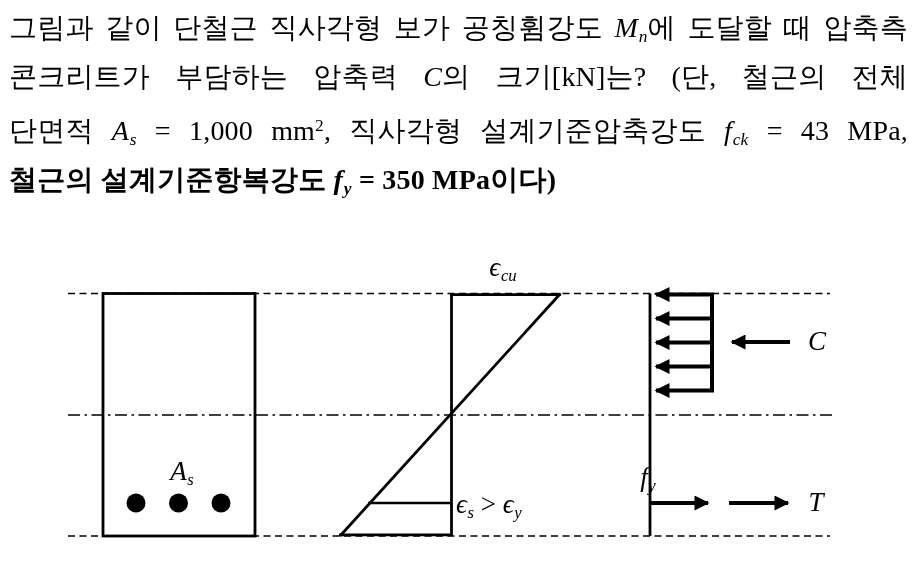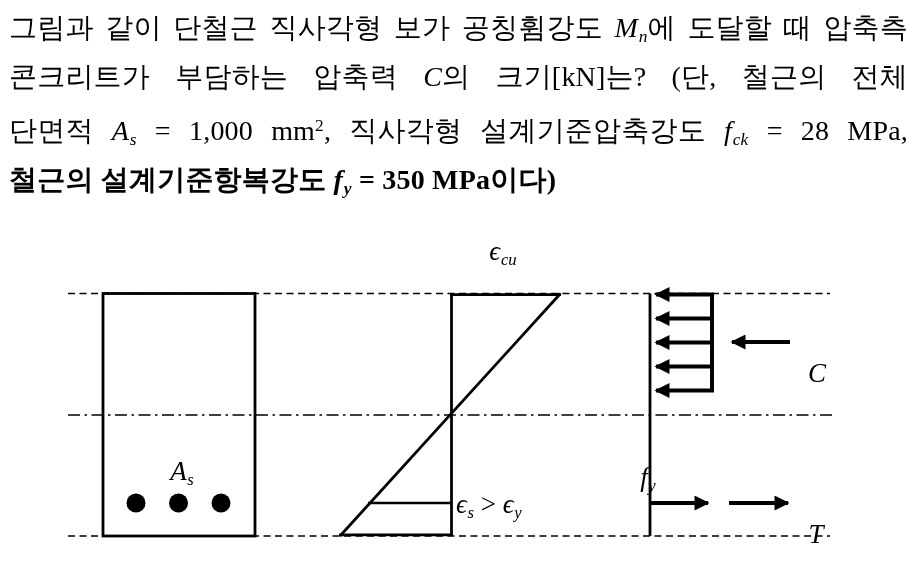--- a/index.html
+++ b/index.html
@@ -8,21 +8,21 @@
     font-family:"Liberation Serif","DejaVu Serif",serif;color:#000;
   }
   
   .qtext{position:absolute;left:9px;top:4px;width:899px;}
   .qline{
     position:absolute;left:0;width:899px;height:48px;line-height:48px;
     font-size:28px;white-space:nowrap;letter-spacing:0.2px;
   }
   .qline.just{text-align:justify;text-align-last:justify;white-space:normal;}
   .l1{top:0px;} .l2{top:49px;} .l3{top:98px;} .l4{top:152px;font-weight:bold;}
-  .mi{font-style:italic;font-family:"Liberation Serif","DejaVu Serif",serif;margin-top:32px;}
+  .mi{font-style:italic;font-family:"Liberation Serif","DejaVu Serif",serif;}
   .msub{font-size:0.62em;font-style:italic;vertical-align:-0.28em;margin-left:0.04em;}
   .msup{font-size:0.62em;font-style:normal;vertical-align:0.5em;}
   
   .diagram{position:absolute;left:0;top:0;width:915px;height:565px;}
   .diagram svg{position:absolute;left:0;top:0;}
   .dash{stroke:#000;stroke-width:1.6;fill:none;stroke-dasharray:7 4.5;}
   .dashdot{stroke:#000;stroke-width:1.6;fill:none;stroke-dasharray:12 4.5 2.5 4.5;}
   .shape{stroke:#000;stroke-width:2.8;fill:none;}
   .shape2{stroke:#000;stroke-width:2.4;fill:none;}
   .thick{stroke:#000;stroke-width:4;fill:none;}
@@ -42,21 +42,21 @@
 
     <div class="qline just l1">
       <span>그림과 같이 단철근 직사각형 보가 공칭휨강도 </span><span class="mi"><span>M</span><span class="msub">n</span></span><span>에 도달할 때 압축측</span>
     </div>
 
     <div class="qline just l2">
       <span>콘크리트가 부담하는 압축력 </span><span class="mi">C</span><span>의 크기[kN]는? (단, 철근의 전체</span>
     </div>
 
     <div class="qline just l3">
-      <span>단면적 </span><span class="mi"><span>A</span><span class="msub">s</span></span><span> = 1,000 mm</span><span class="msup">2</span><span>, 직사각형 설계기준압축강도 </span><span class="mi"><span>f</span><span class="msub">ck</span></span><span> = 28 MPa,</span>
+      <span>단면적 </span><span class="mi"><span>A</span><span class="msub">s</span></span><span> = 1,000 mm</span><span class="msup">2</span><span>, 직사각형 설계기준압축강도 </span><span class="mi"><span>f</span><span class="msub">ck</span></span><span> = 43 MPa,</span>
     </div>
 
     <div class="qline l4">
       <span>철근의 설계기준항복강도 </span><span class="mi"><span>f</span><span class="msub">y</span></span><span> = 350 MPa</span><span>이다)</span>
     </div>
   </div>
 
   <div class="diagram">
 
     <svg width="915" height="565" viewBox="0 0 915 565">
@@ -87,21 +87,21 @@
       <line class="thick" x1="710" y1="318.5" x2="656" y2="318.5" marker-end="url(#ah)"></line>
       <line class="thick" x1="710" y1="342.5" x2="656" y2="342.5" marker-end="url(#ah)"></line>
       <line class="thick" x1="710" y1="366.5" x2="656" y2="366.5" marker-end="url(#ah)"></line>
       <line class="thick" x1="710" y1="390.5" x2="656" y2="390.5" marker-end="url(#ah)"></line>
 
       <line class="thick" x1="790" y1="342" x2="732" y2="342" marker-end="url(#ah)"></line>
       <line class="thick" x1="651" y1="503" x2="708" y2="503" marker-end="url(#ah)"></line>
       <line class="thick" x1="729" y1="503" x2="788" y2="503" marker-end="url(#ah)"></line>
     </svg>
 
-    <div class="dlabel" style="left:503px;top:253px;">
+    <div class="dlabel" style="left:503px;top:269px;">
       <span class="mi">ϵ</span><span class="msub">cu</span>
     </div>
 
 
     <div class="dlabel" style="left:182px;top:473px;">
       <span class="mi">A</span><span class="msub">s</span>
     </div>
 
     <div class="dlabel leftanchor" style="left:456px;top:506px;">
       <span class="mi">ϵ</span><span class="msub">s</span><span> &gt; </span><span class="mi">ϵ</span><span class="msub">y</span>

